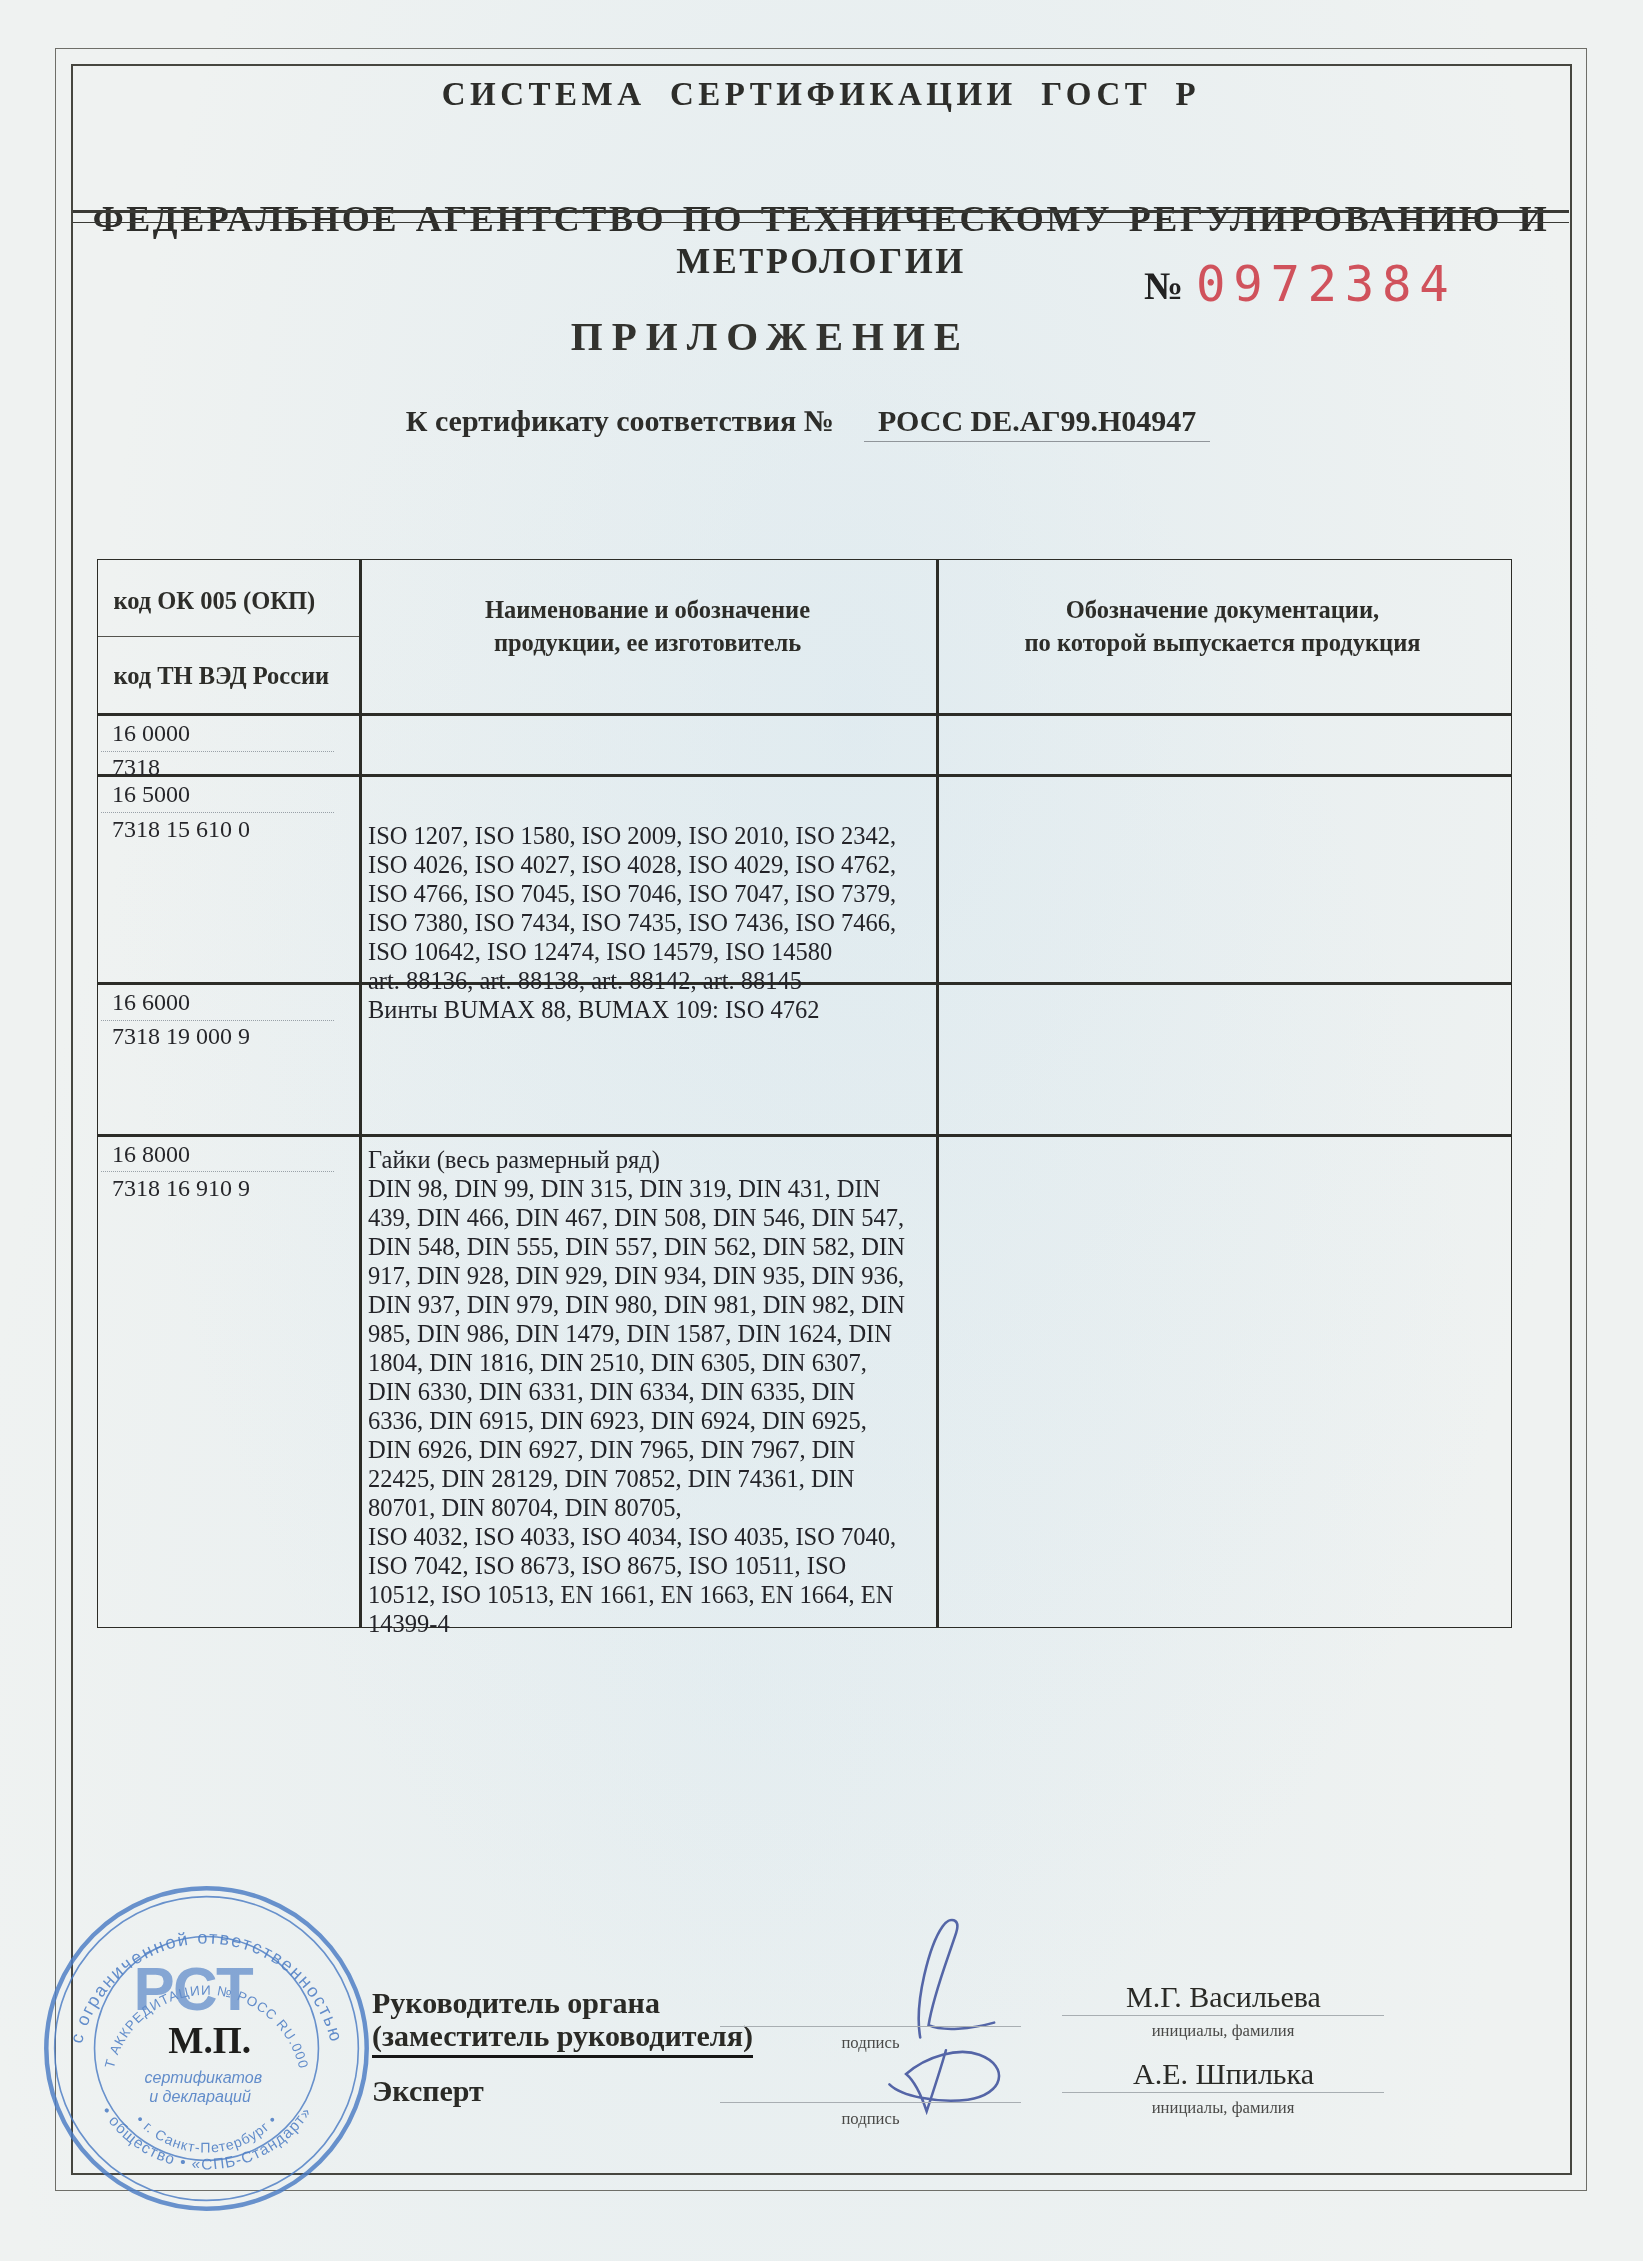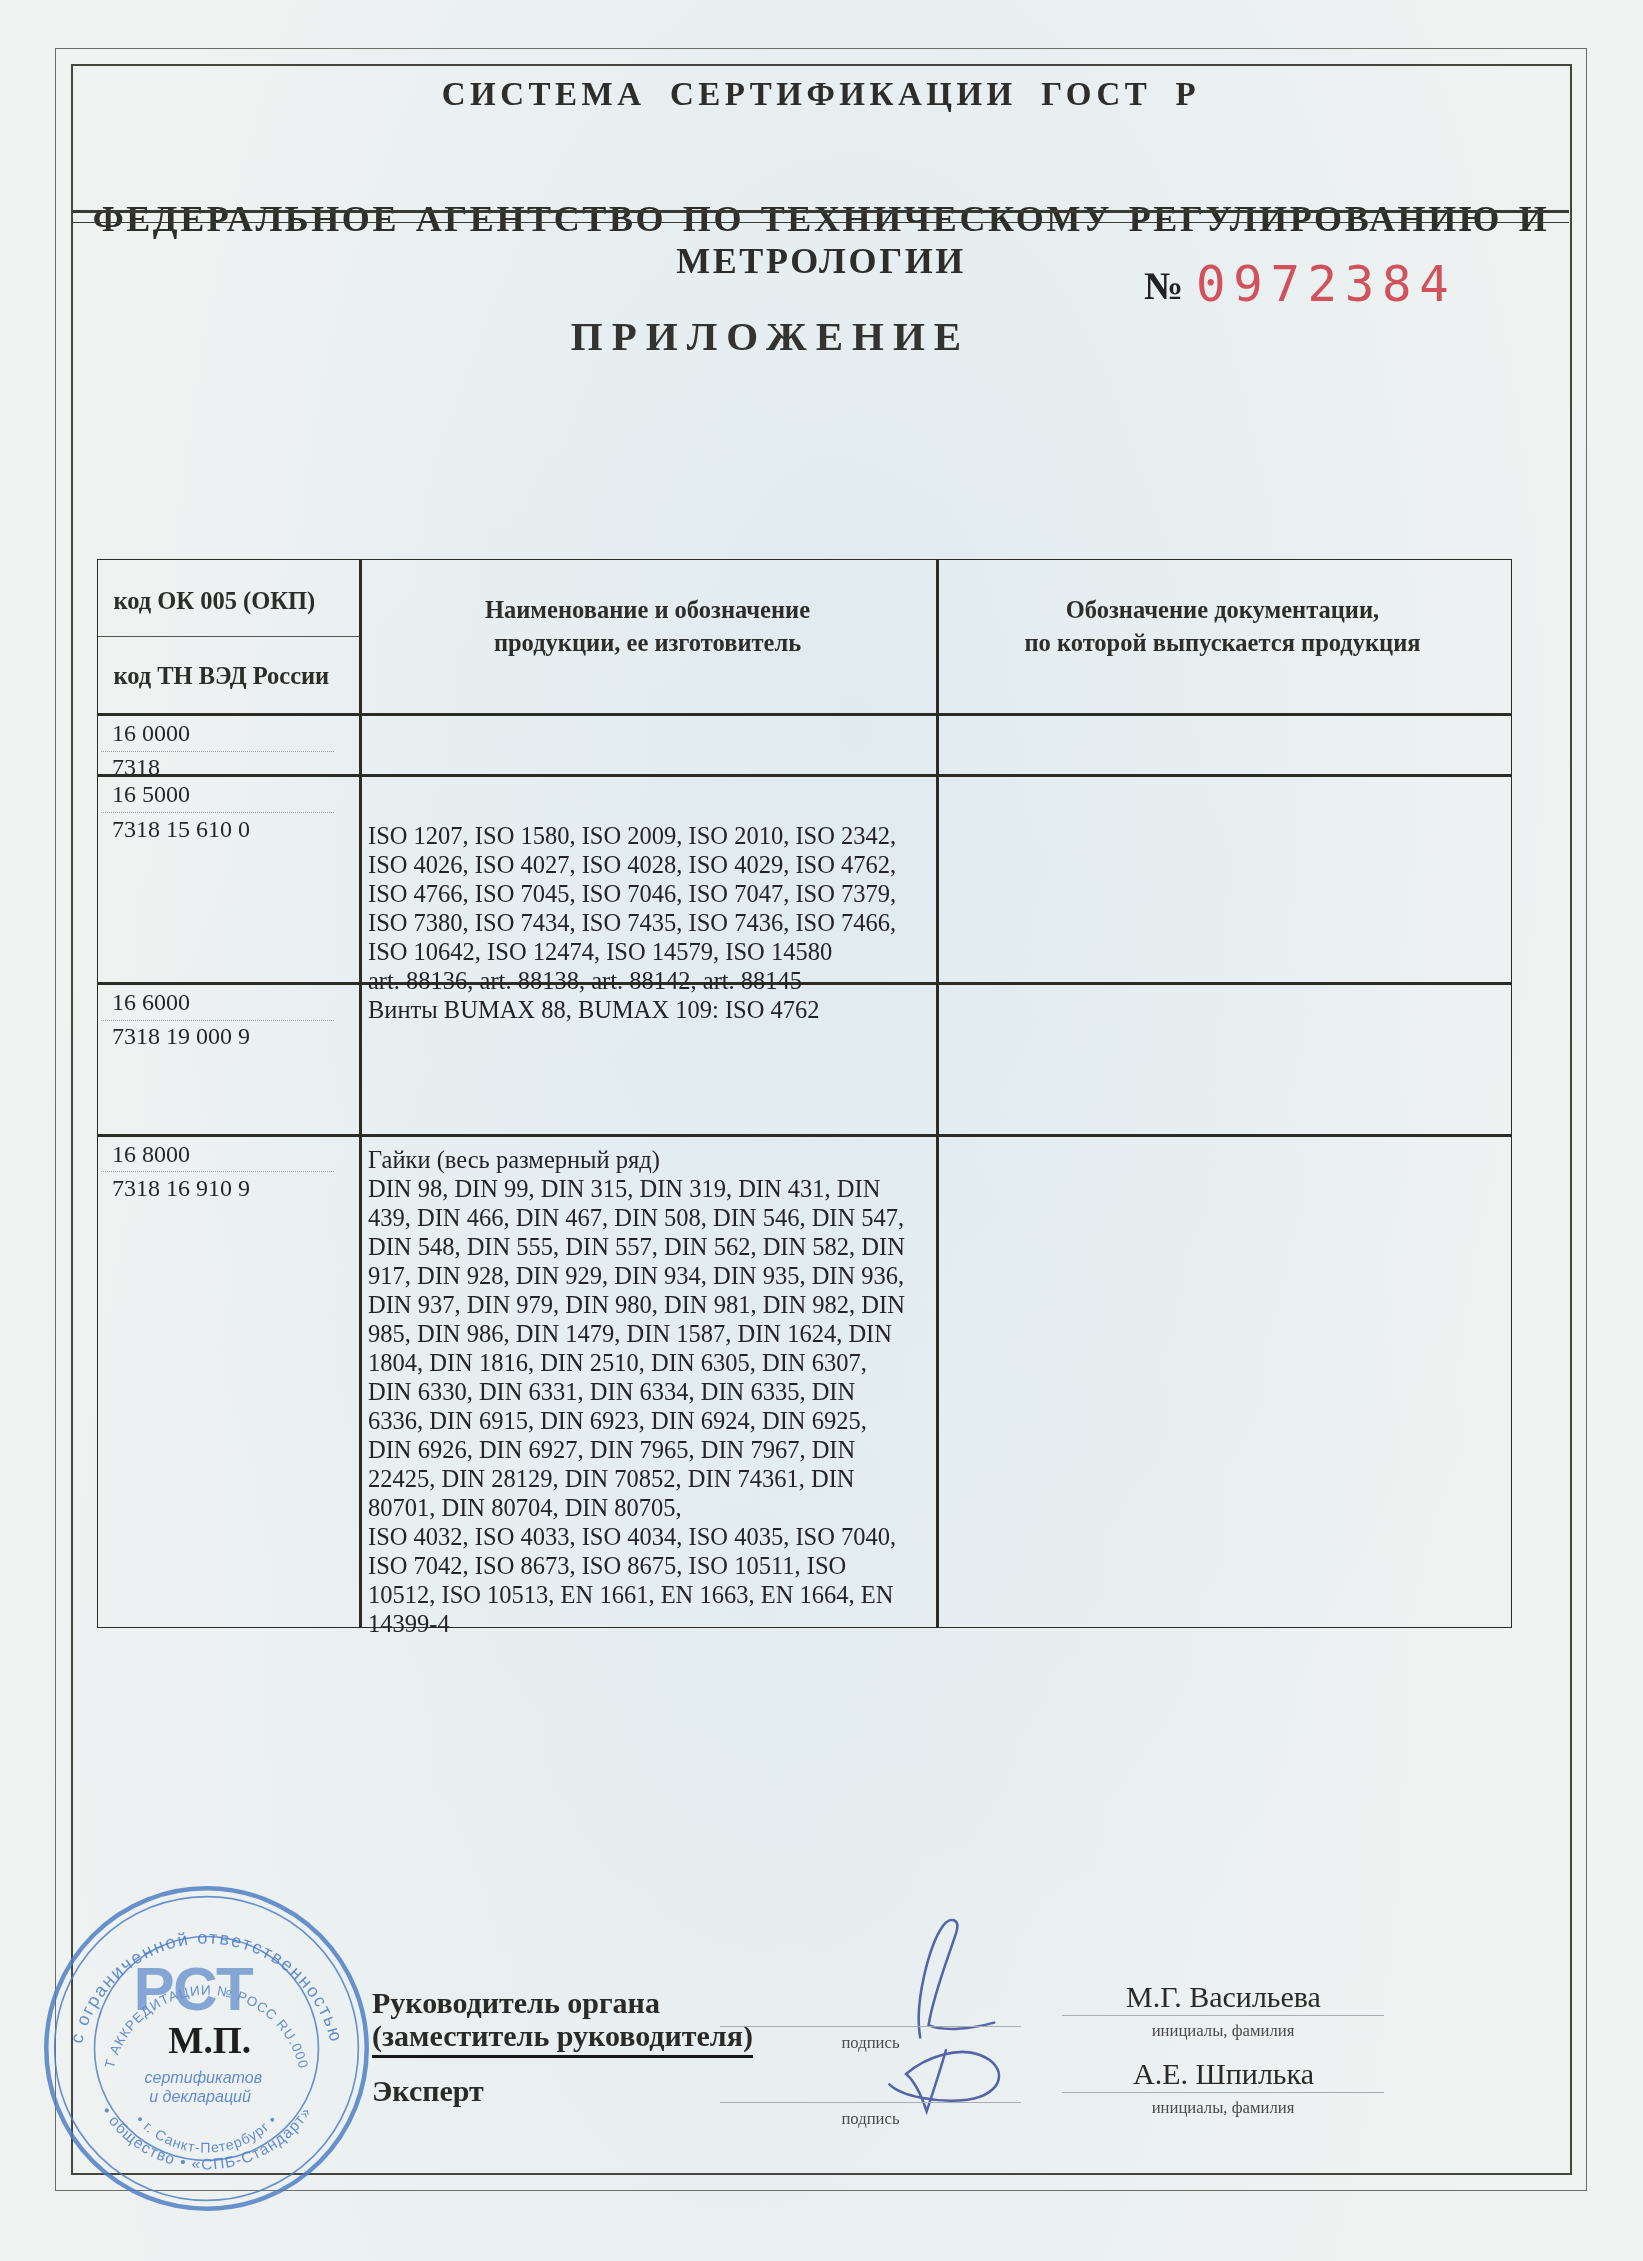--- a/index.html
+++ b/index.html
@@ -54,20 +54,25 @@
 
   <div class="abs t1">СИСТЕМА СЕРТИФИКАЦИИ ГОСТ Р</div>
   <div class="abs t2">ФЕДЕРАЛЬНОЕ АГЕНТСТВО ПО ТЕХНИЧЕСКОМУ РЕГУЛИРОВАНИЮ И МЕТРОЛОГИИ</div>
   <div class="abs rule" style="left:73px;top:210px;width:1496px;height:3.2px;"></div>
   <div class="abs rule" style="left:73px;top:222px;width:1496px;height:1.3px;"></div>
 
   <div class="abs num-label">№</div>
   <div class="abs num-value">0972384</div>
 
   <div class="abs doc-title">ПРИЛОЖЕНИЕ</div>
+  <div class="abs cert-line">
+    <span>К сертификату соответствия №</span>
+    <span>&nbsp;&nbsp;</span>
+    <span class="cert-number">РОСС DE.АГ99.Н04947</span>
+  </div>
 
   <div class="abs table">
 
     <div class="abs tline" style="left:261px;top:0;bottom:0;width:2.6px;"></div>
     <div class="abs tline" style="left:838px;top:0;bottom:0;width:2.6px;"></div>
 
     <div class="abs tline" style="left:0;right:0;top:153px;height:3.2px;"></div>
     <div class="abs tline" style="left:0;right:0;top:214px;height:2.6px;"></div>
     <div class="abs tline" style="left:0;right:0;top:422px;height:2.6px;"></div>
     <div class="abs tline" style="left:0;right:0;top:574px;height:2.6px;"></div>

